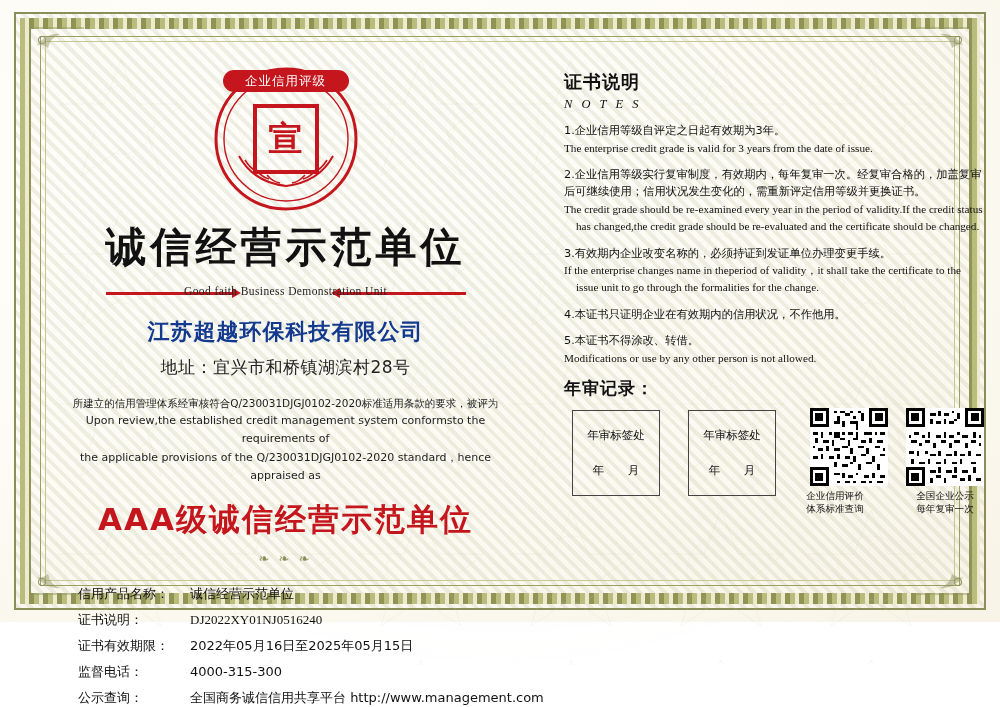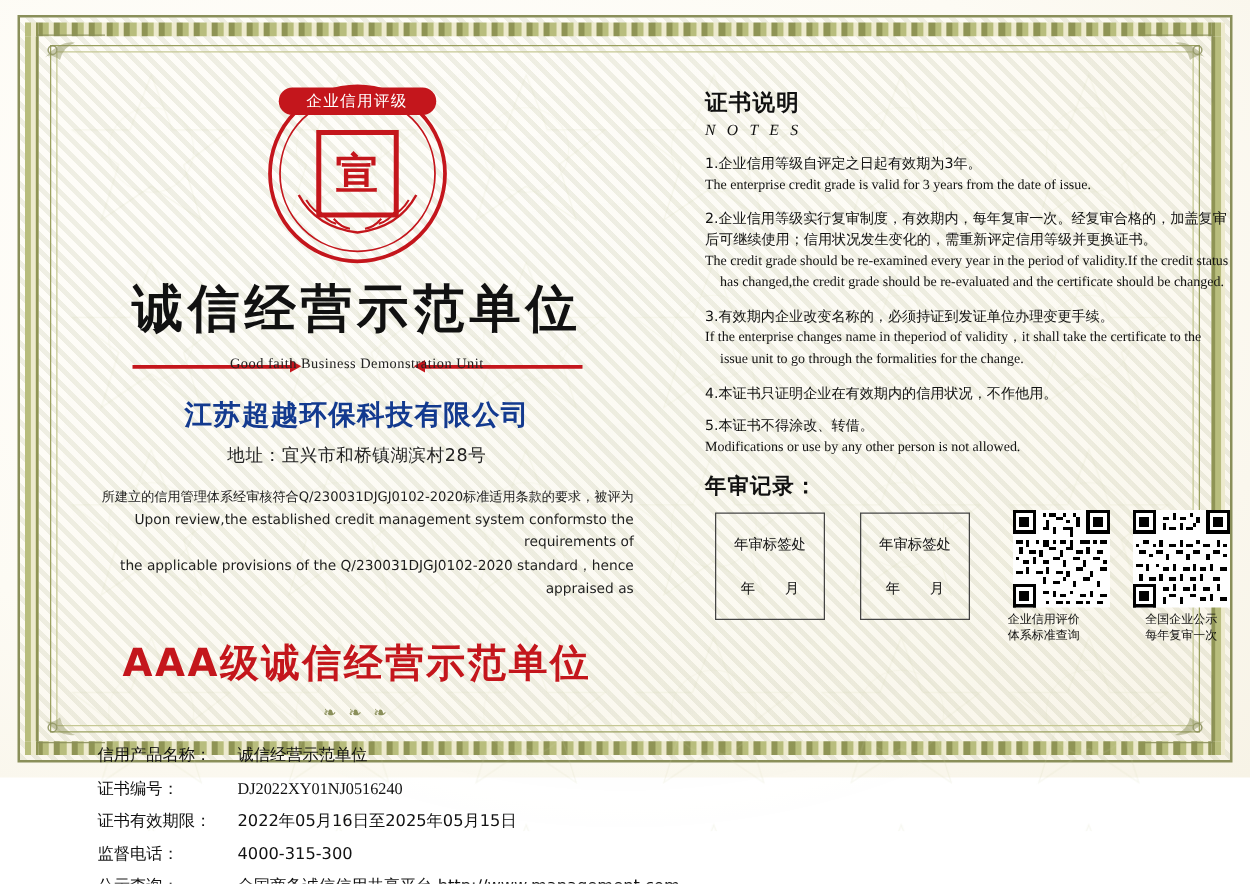--- a/index.html
+++ b/index.html
@@ -95,31 +95,31 @@
     position:absolute;left:0;right:0;top:2px;text-align:center;
     font-size:11.5px;color:#222;letter-spacing:.4px;
     font-family:"Liberation Serif",serif;
   }
   .company{
     text-align:center;font-size:22px;font-weight:bold;color:#133a8f;
     letter-spacing:1px;margin-top:14px;
     font-family:"DejaVu Sans","Liberation Sans",sans-serif;
   }
   .addr{
-    text-align:center;font-size:14px;color:#222;margin-top:9px;letter-spacing:.5px;
+    text-align:center;font-size:17px;color:#222;margin-top:9px;letter-spacing:.5px;
     font-family:"DejaVu Sans","Liberation Sans",sans-serif;
   }
   .statement{
     margin-top:16px;padding:0 6px;font-size:11px;line-height:1.65;color:#1d1d1d;
-    text-align:right;
+    text-align:center;
     font-family:"DejaVu Sans","Liberation Serif",serif;
   }
   .statement .cn{font-size:10.5px;}
   .grade{
-    text-align:center;margin-top:30px;font-size:31px;font-weight:bold;color:#c4161c;
+    text-align:center;margin-top:14px;font-size:31px;font-weight:bold;color:#c4161c;
     letter-spacing:2px;
     font-family:"DejaVu Sans","Liberation Sans",sans-serif;
   }
   .flourish{
     text-align:center;color:#8a8f5a;font-size:13px;letter-spacing:3px;margin-top:10px;
   }
   .info{
     margin-top:14px;padding-left:20px;font-size:13px;line-height:2.0;color:#111;
     font-family:"DejaVu Sans","Liberation Sans",sans-serif;
   }
@@ -249,21 +249,21 @@
       </div>
 
       <div class="grade">AAA级诚信经营示范单位</div>
       <div class="flourish">❧ ❧ ❧</div>
 
       <div class="info">
         <div class="row">
           <span class="lbl">信用产品名称：</span><span class="val">诚信经营示范单位</span>
         </div>
         <div class="row">
-          <span class="lbl">证书编号：</span><span class="val mono">DJ2022XY01NJ0516240</span>
+          <span class="lbl">证书说明：</span><span class="val mono">DJ2022XY01NJ0516240</span>
         </div>
         <div class="row">
           <span class="lbl">证书有效期限：</span><span class="val">2022年05月16日至2025年05月15日</span>
         </div>
         <div class="row">
           <span class="lbl">监督电话：</span><span class="val">4000-315-300</span>
         </div>
         <div class="row">
           <span class="lbl">公示查询：</span><span class="val">全国商务诚信信用共享平台  http://www.management.com</span>
         </div>

